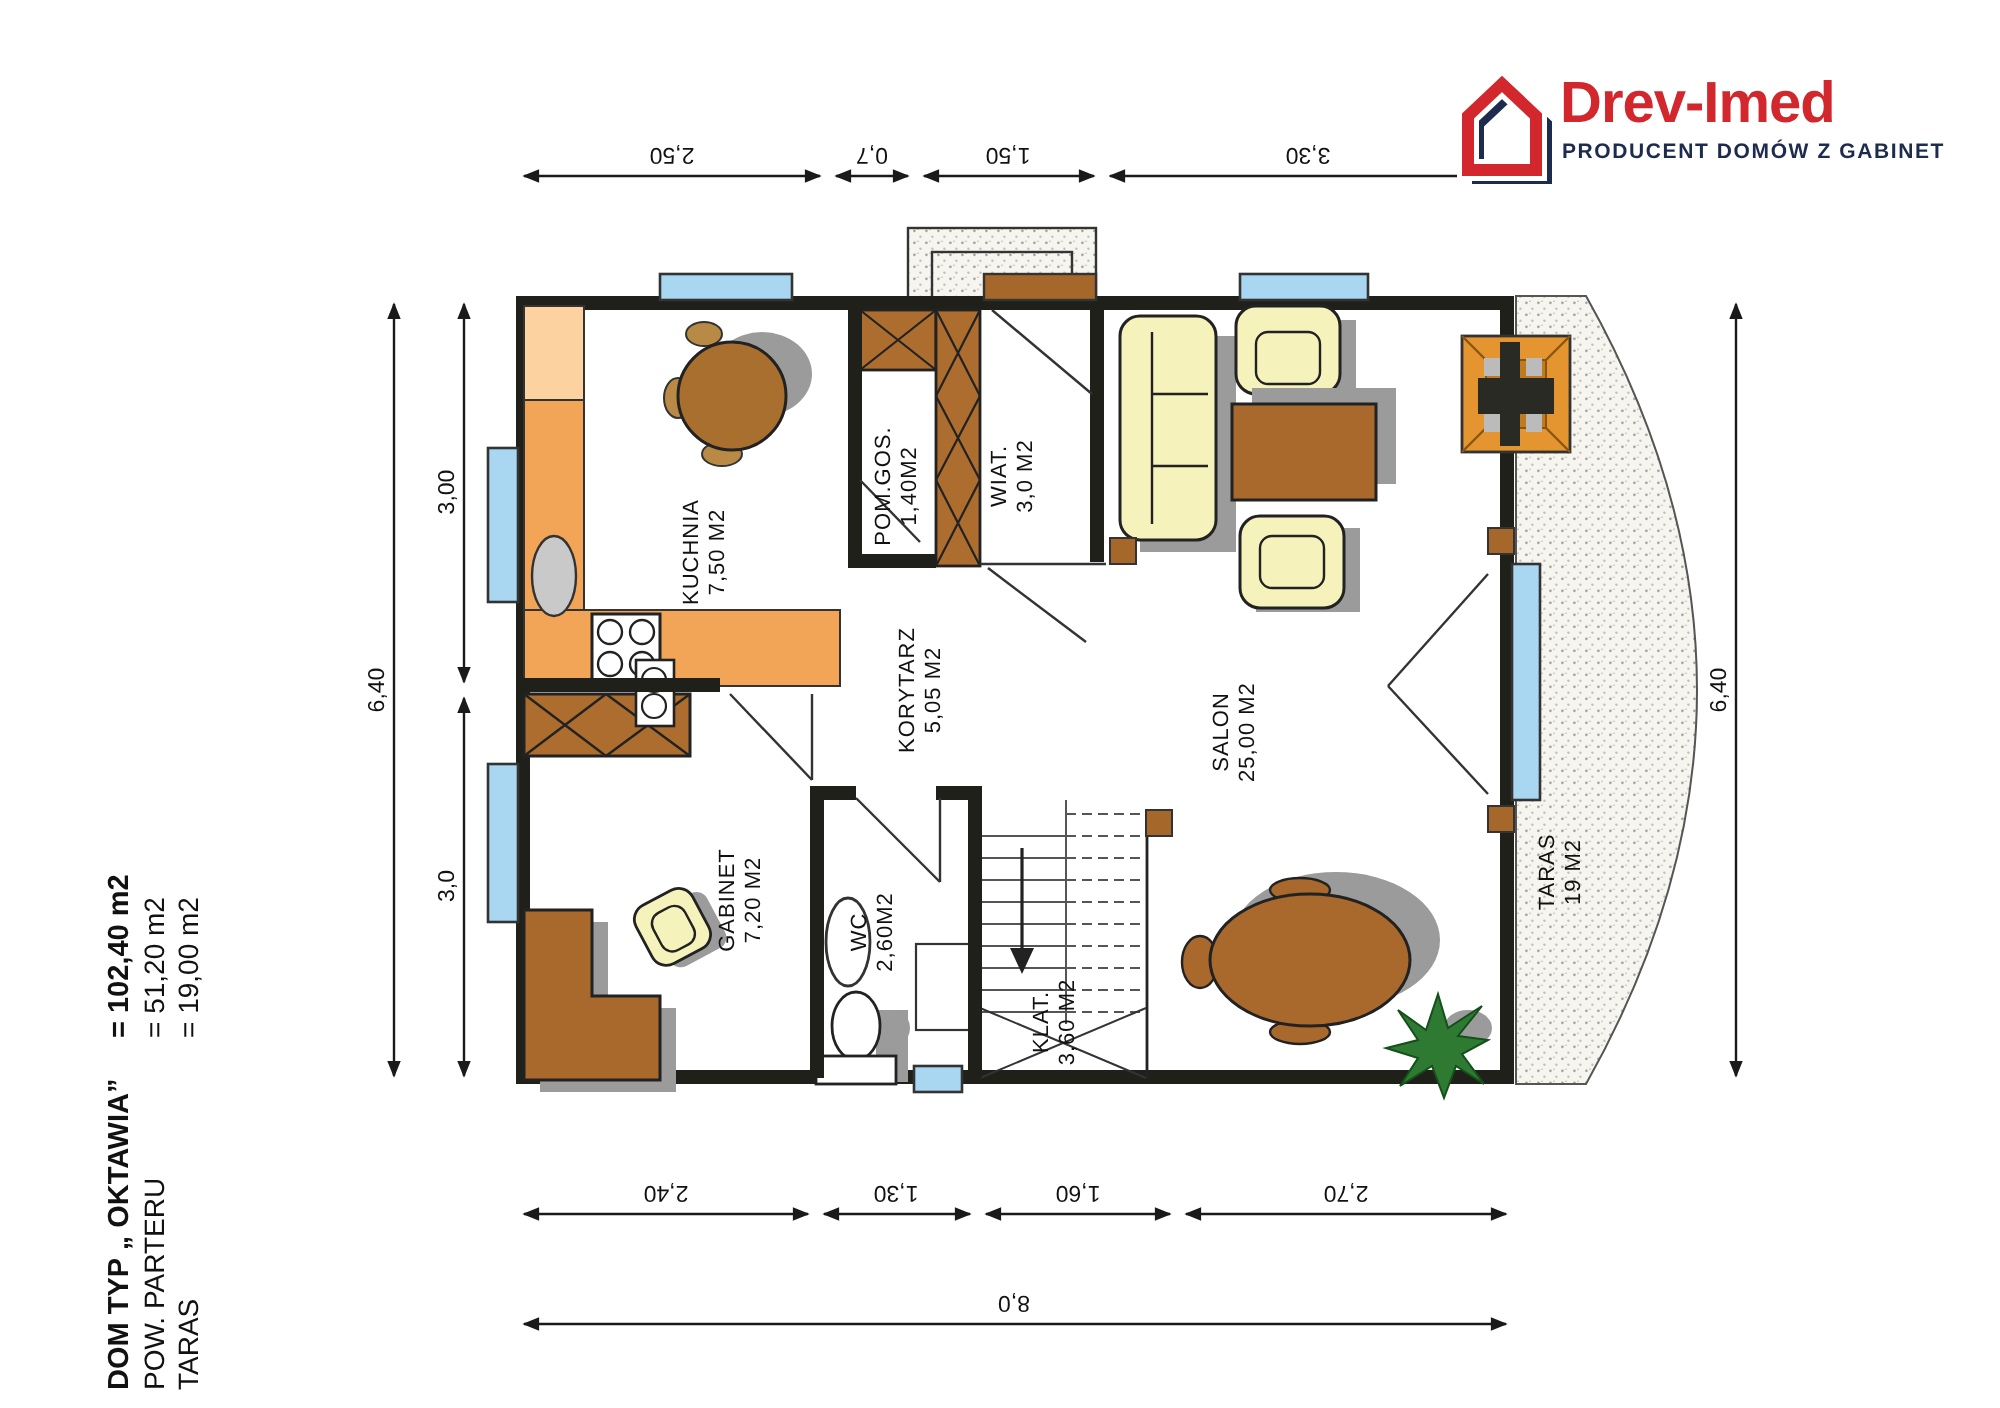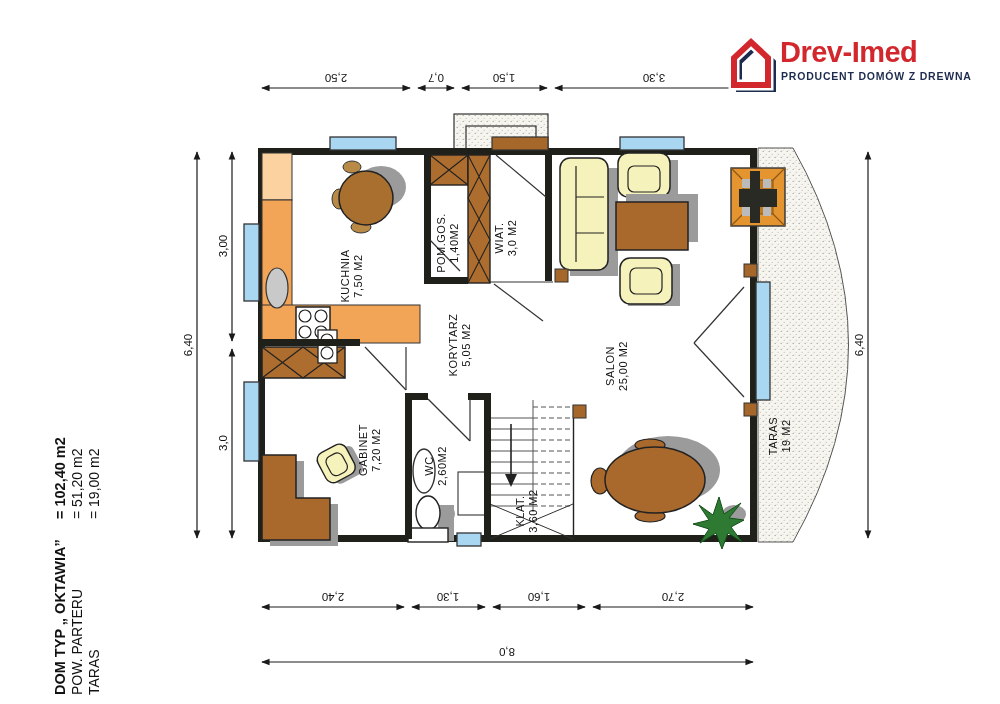--- a/index.html
+++ b/index.html
@@ -289,21 +289,21 @@
   </g>
 </svg>
 
 <div class="logo">
   <svg class="icon" width="56" height="60" viewBox="0 0 56 60">
     <path d="M14,55 L14,28 L31,12 L48,28 L48,55 Z" fill="none" stroke="#1d2c4e" stroke-width="6"></path>
     <path d="M9,51 L9,24 L26,8 L43,24 L43,51 Z" fill="none" stroke="#ffffff" stroke-width="11"></path>
     <path d="M9,51 L9,24 L26,8 L43,24 L43,51 Z" fill="none" stroke="#d2272d" stroke-width="6"></path>
   </svg>
   <div class="brand">Drev-Imed</div>
-  <div class="tagline">PRODUCENT DOMÓW Z DREWNA</div>
+  <div class="tagline">PRODUCENT DOMÓW Z GABINET</div>
 </div>
 
 <div class="title-block">
   <div class="row b">
     <span class="lbl">DOM TYP „ OKTAWIA”</span>
     <span class="val">= 102,40 m2</span>
   </div>
   <div class="row">
     <span class="lbl">POW. PARTERU</span>
     <span class="val">= 51,20 m2</span>

